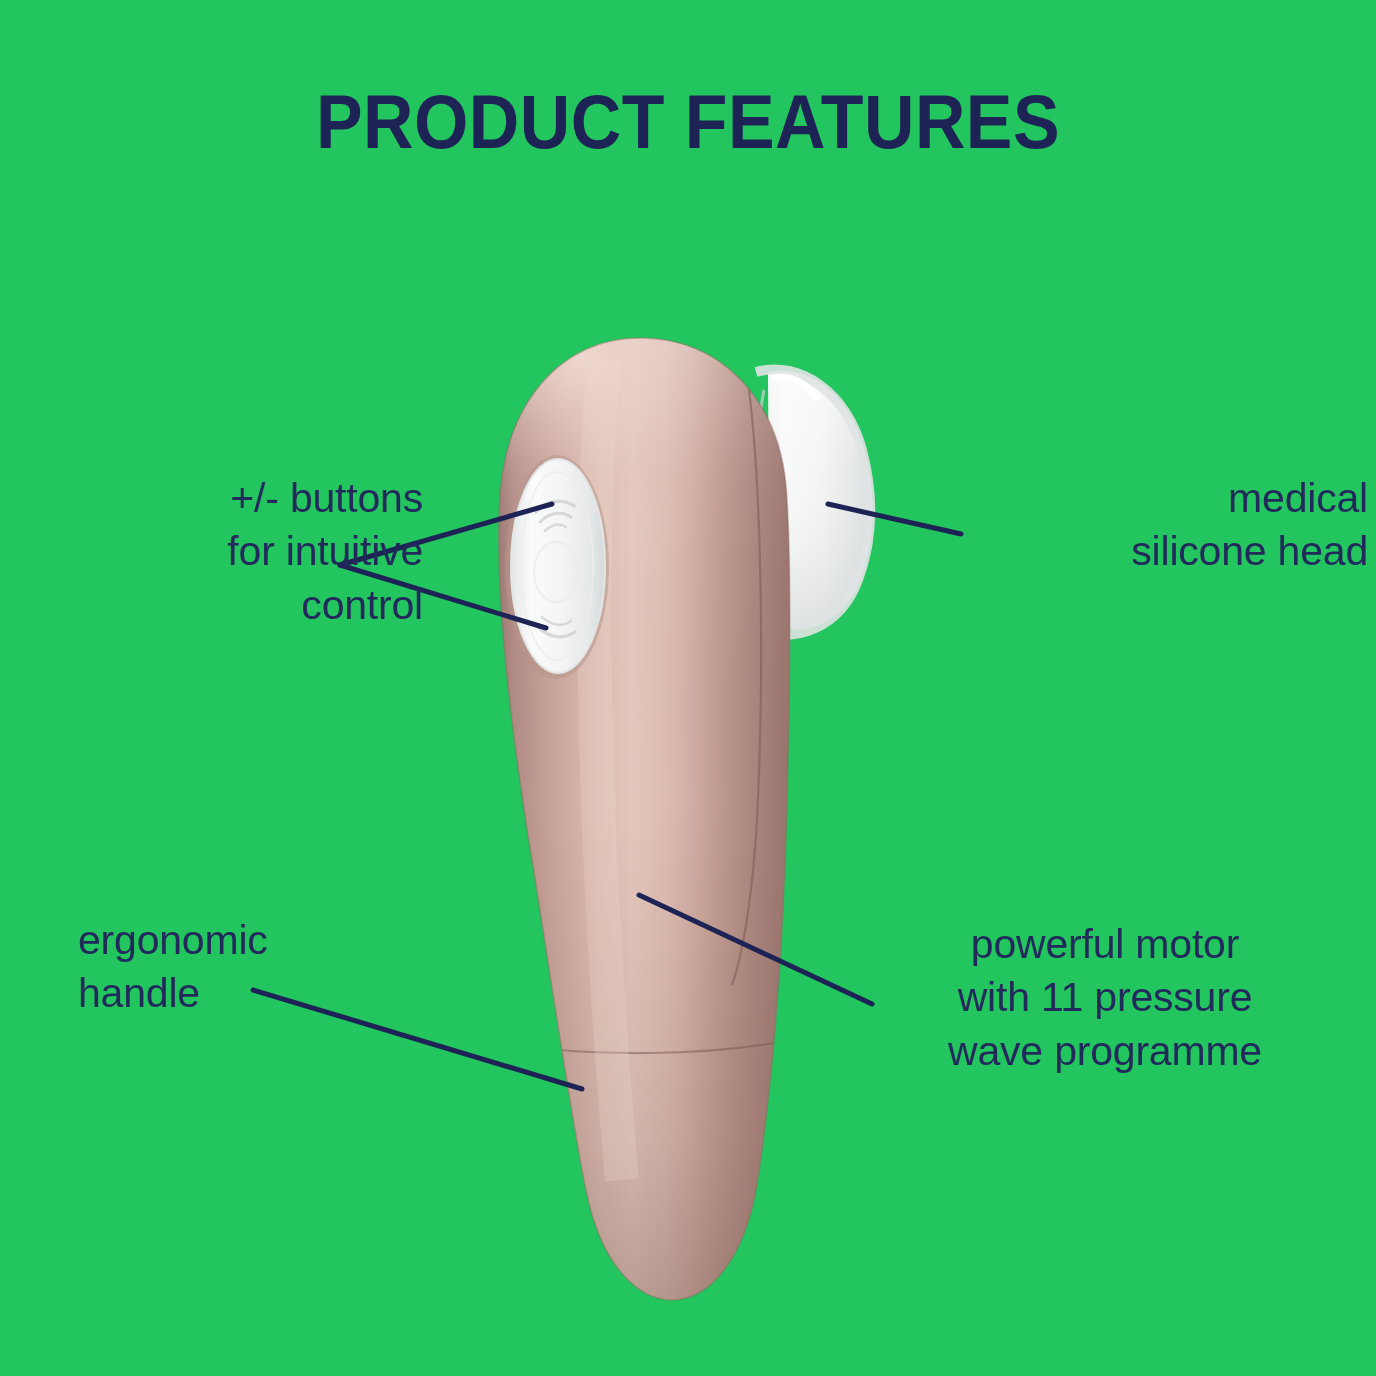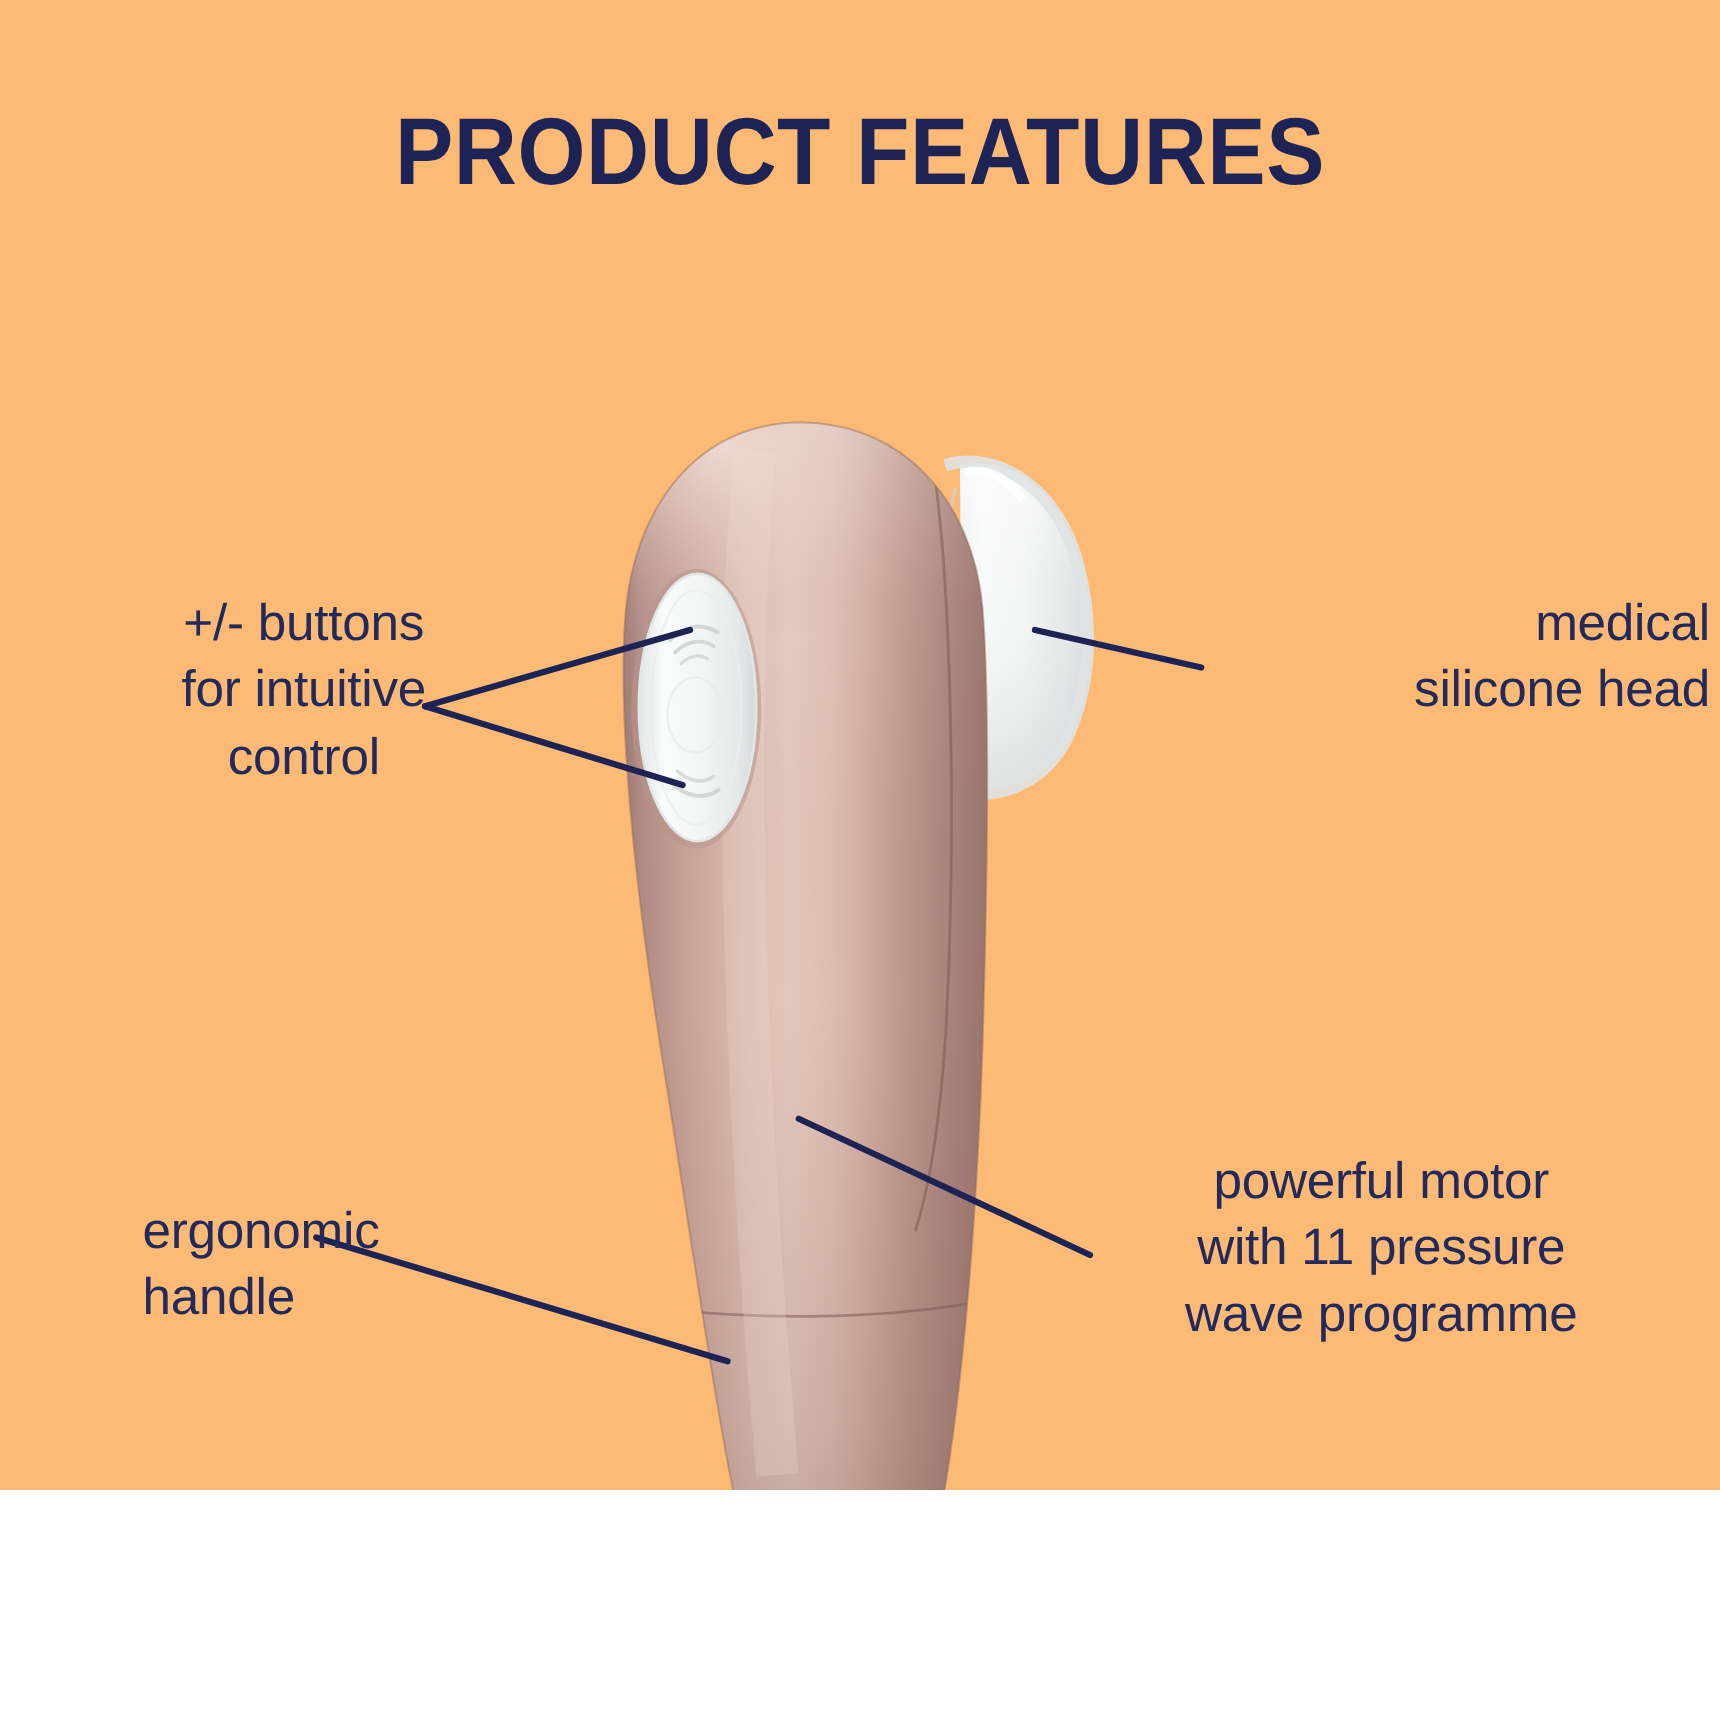--- a/index.html
+++ b/index.html
@@ -7,22 +7,22 @@
     margin: 0;
     padding: 0;
     background: #ffffff;
   }
   body {
     font-family: "Liberation Sans", sans-serif;
   }
   #page {
     position: relative;
     width: 1376px;
-    height: 1192px;
-    background: #fdba74;
+    height: 1376px;
+    background: #22c55e;
     overflow: hidden;
   }
 
   
   #page-title {
     position: absolute;
     left: 0;
     top: 84px;
     width: 1376px;
     text-align: center;
@@ -41,23 +41,23 @@
   .callout {
     position: absolute;
     color: #222a5c;
     font-family: "Liberation Sans", sans-serif;
     font-weight: 400;
     font-size: 41px;
     line-height: 1.30;
     white-space: pre-line;
     letter-spacing: -0.2px;
   }
-  #callout-buttons     { left: 78px;  top: 472px;  width: 330px; text-align: center; }
+  #callout-buttons     { left: 93px;  top: 472px;  width: 330px; text-align: right; }
   #callout-head        { left: 988px; top: 472px;  width: 380px; text-align: right; }
-  #callout-handle      { left: 78px;  top: 958px;  width: 330px; text-align: left; margin-left: 36px; }
+  #callout-handle      { left: 78px;  top: 914px;  width: 330px; text-align: left; }
   #callout-motor       { left: 890px; top: 918px;  width: 430px; text-align: center; }
 
   
   #leader-lines {
     position: absolute;
     left: 0; top: 0;
     width: 1376px;
     height: 1376px;
     pointer-events: none;
   }

